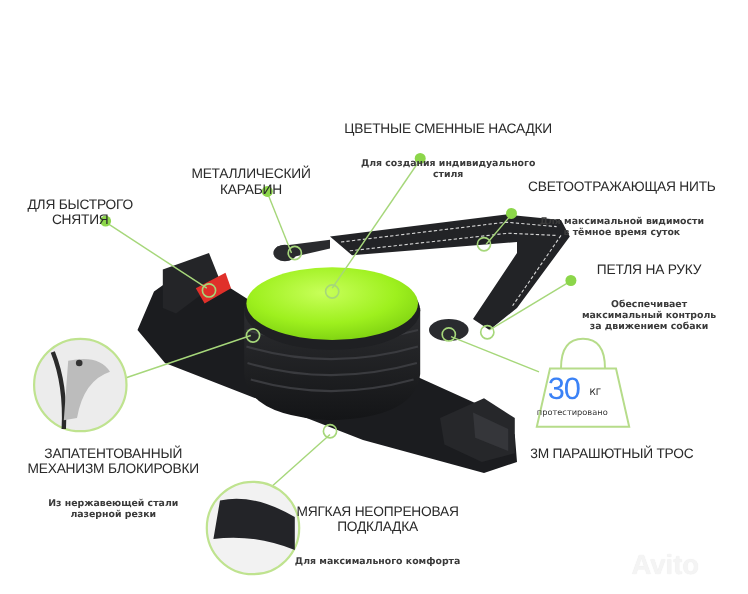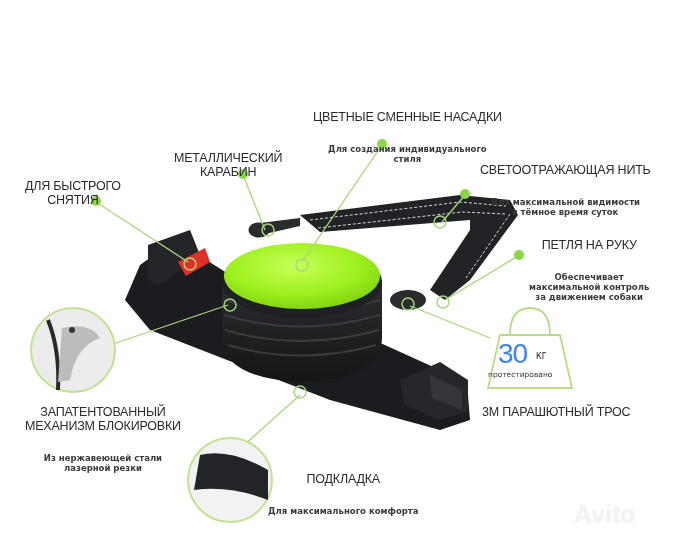--- a/index.html
+++ b/index.html
@@ -127,30 +127,30 @@
     <div class="title">СВЕТООТРАЖАЮЩАЯ НИТЬ</div>
     <div class="sub"><span>Для максимальной видимости</span><br><span>в тёмное время суток</span></div>
   </div>
 
   <div class="label" style="left:25px;top:179px;">
     <div class="title"><span>ДЛЯ БЫСТРОГО</span><br><span>СНЯТИЯ</span></div>
   </div>
 
   <div class="label" style="left:529px;top:238px;">
     <div class="title">ПЕТЛЯ НА РУКУ</div>
-    <div class="sub"><span>Обеспечивает</span><br><span>максимальной контроль</span><br><span>за движением собаки</span></div>
+    <div class="sub"><span>Обеспечивает</span><br><span>максимальный контроль</span><br><span>за движением собаки</span></div>
   </div>
 
   <div class="label" style="left:25px;top:405px;">
     <div class="title"><span>ЗАПАТЕНТОВАННЫЙ</span><br><span>МЕХАНИЗМ БЛОКИРОВКИ</span></div>
     <div class="sub"><span>Из нержавеющей стали</span><br><span>лазерной резки</span></div>
   </div>
 
   <div class="label" style="left:268px;top:458px;">
-    <div class="title"><br><span>ПОДКЛАДКА</span></div>
+    <div class="title"><span>МЯГКАЯ НЕОПРЕНОВАЯ</span><br><span>ПОДКЛАДКА</span></div>
     <div class="sub">Для максимального комфорта</div>
   </div>
 
   <div class="label" style="left:482px;top:393px;margin-top:12px;">
     <div class="title">3М ПАРАШЮТНЫЙ ТРОС</div>
   </div>
 
   <div class="weight-num">30</div>
   <div class="weight-unit">КГ</div>
   <div class="weight-sub">протестировано</div>

